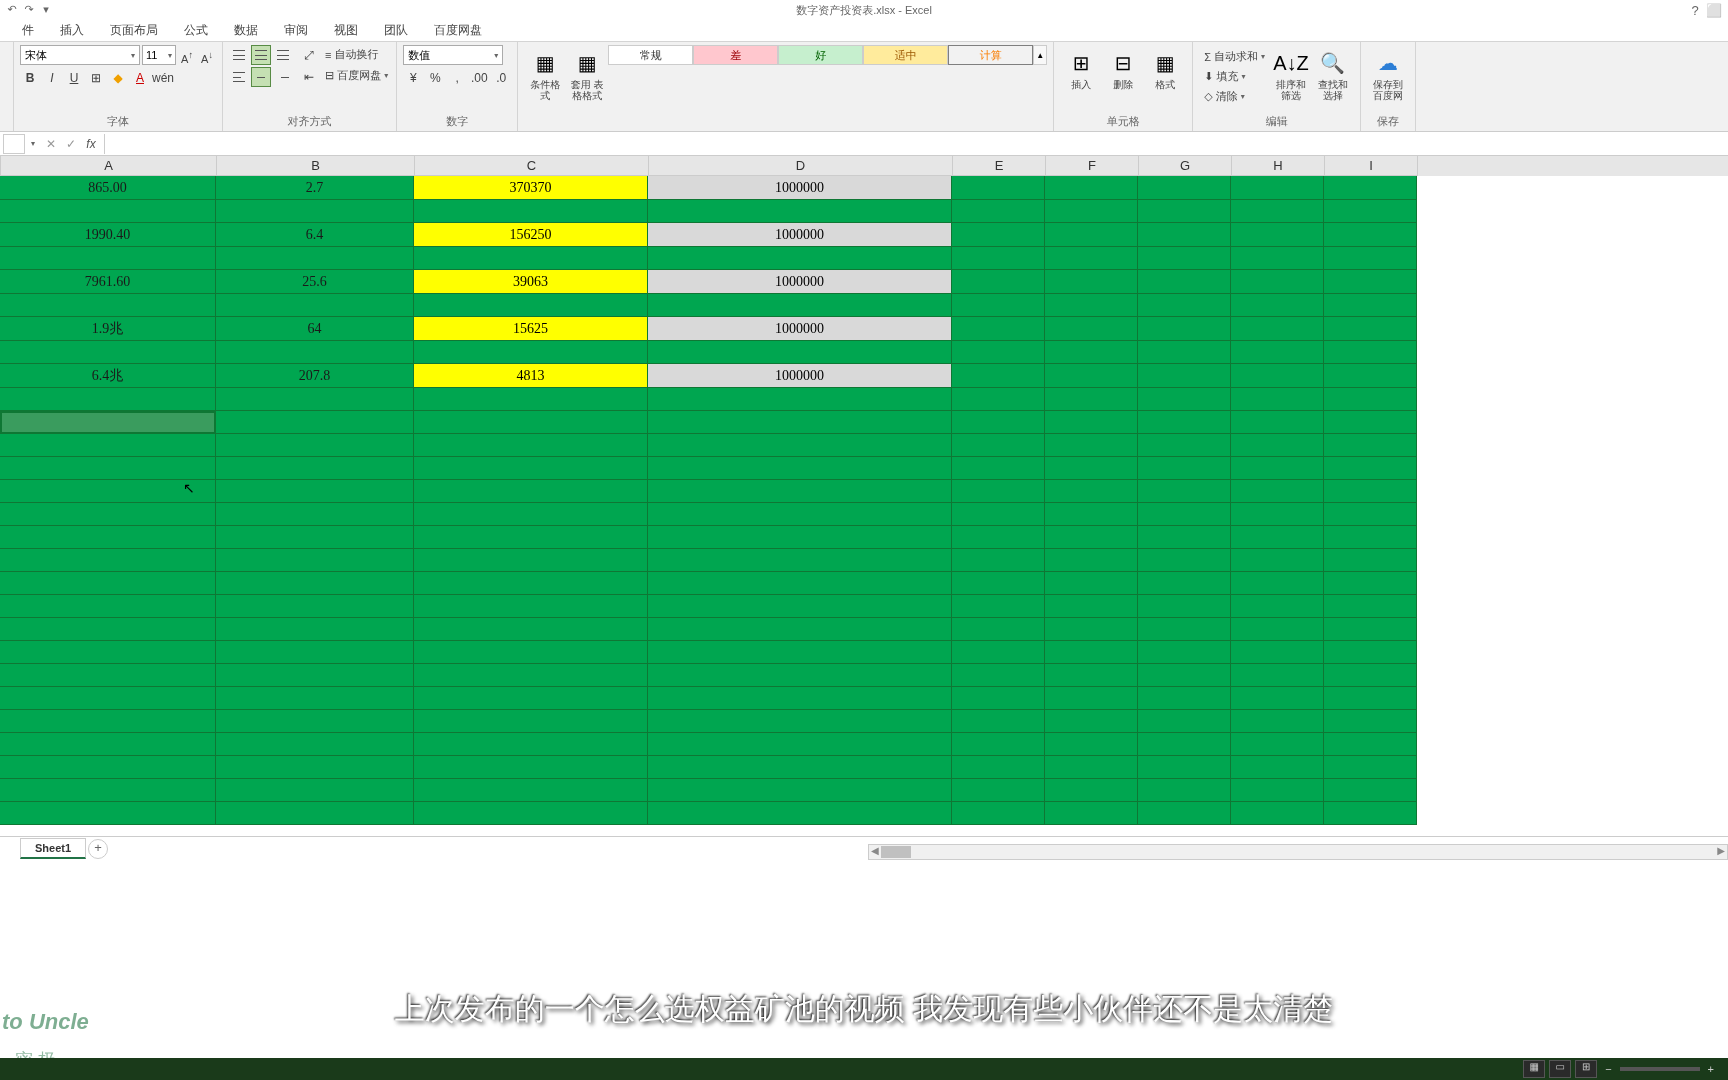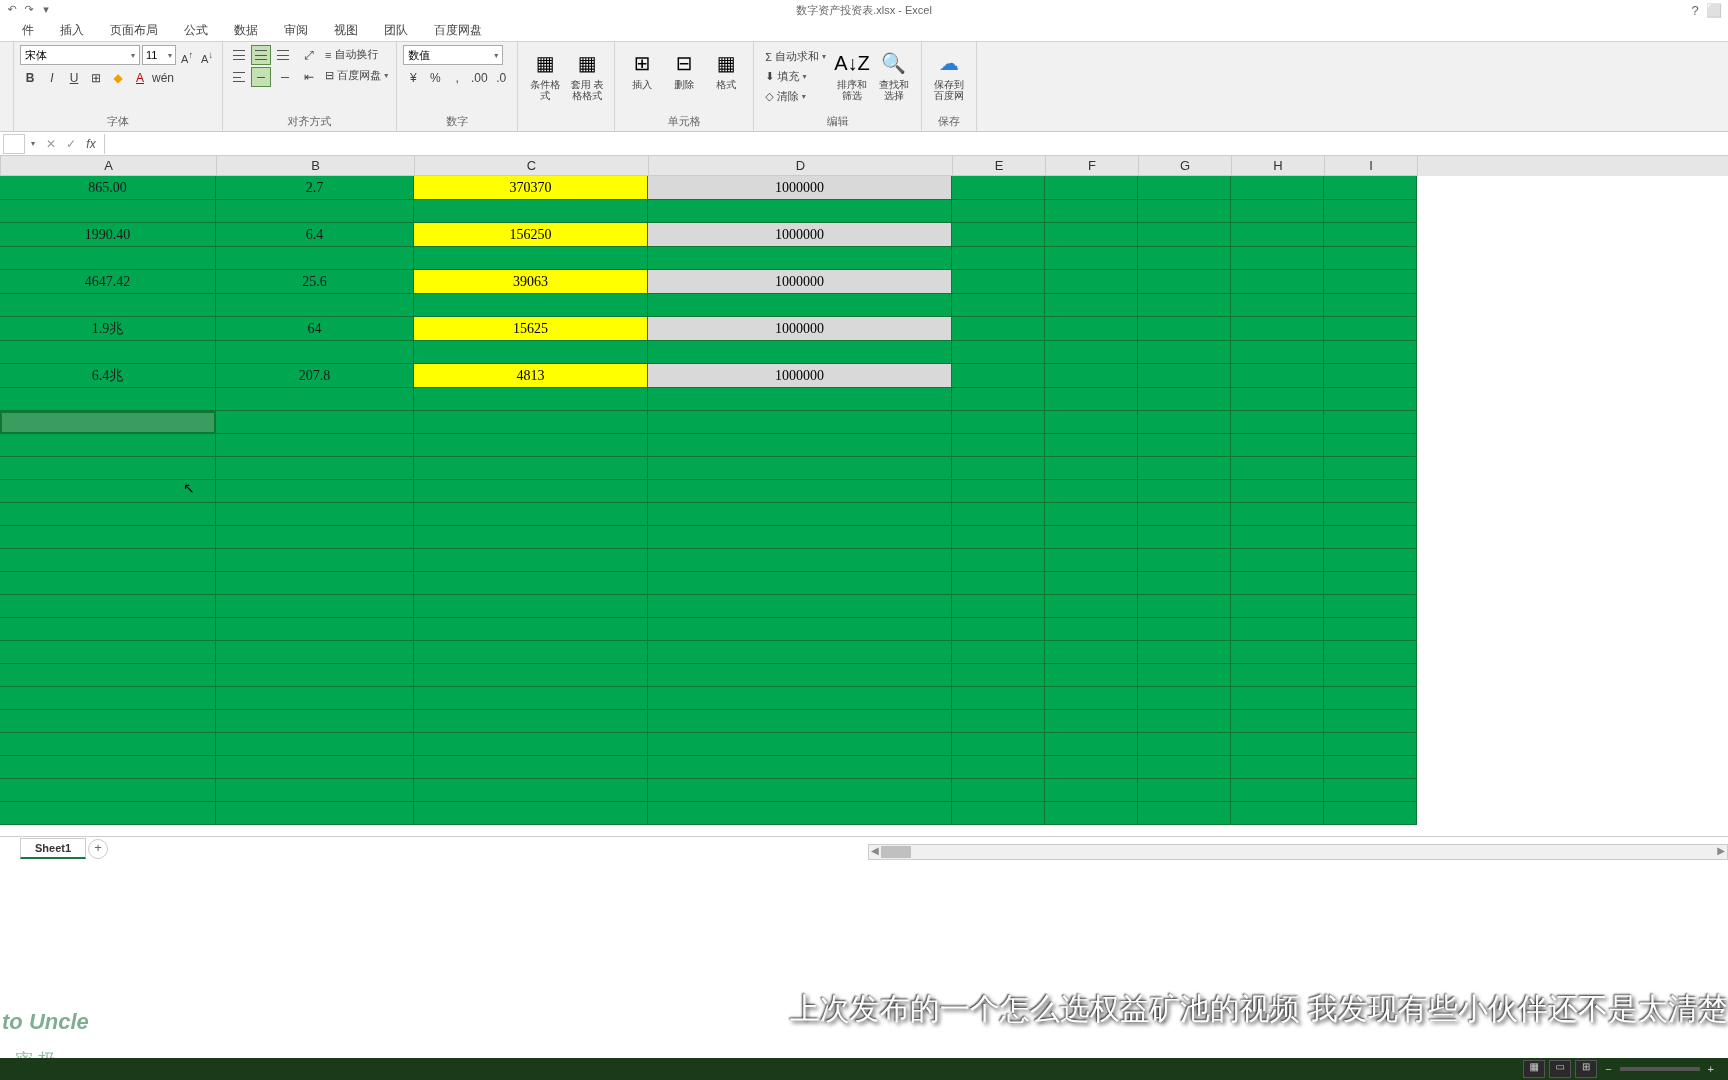--- a/index.html
+++ b/index.html
@@ -90,21 +90,21 @@
     .cell.gray { background: #d9d9d9; color: #000; }
     .cell.selected { background: #3a9c5e; border: 2px solid #0f7734; position: relative; z-index: 1; }
     
     .sheet-tabs { height: 24px; background: #fff; border-top: 1px solid #ccc; display: flex; align-items: center; padding-left: 20px; gap: 2px; position: relative; }
     .sheet-tab { padding: 3px 14px; font-size: 11px; color: #333; cursor: pointer; background: #fff; border: 1px solid #ccc; border-bottom: none; }
     .sheet-tab.active { font-weight: bold; border-bottom: 2px solid #217346; }
     .sheet-add { width: 20px; height: 20px; border: 1px solid #ccc; border-radius: 50%; text-align: center; font-size: 13px; cursor: pointer; color: #666; }
     .hscroll { position: absolute; right: 0; bottom: 0; width: 860px; height: 16px; background: #f0f0f0; border: 1px solid #ccc; }
     .hscroll-thumb { position: absolute; left: 12px; top: 1px; width: 30px; height: 12px; background: #c0c0c0; cursor: pointer; }
     
-    .subtitle-overlay { position: absolute; bottom: 50px; left: 0; right: 0; text-align: right; font-size: 30px; color: #fff; text-shadow: 2px 2px 4px rgba(0,0,0,0.8), -1px -1px 2px rgba(0,0,0,0.8); font-weight: 500; pointer-events: none; z-index: 100; }
+    .subtitle-overlay { position: absolute; bottom: 50px; left: 0; right: 0; text-align: center; font-size: 30px; color: #fff; text-shadow: 2px 2px 4px rgba(0,0,0,0.8), -1px -1px 2px rgba(0,0,0,0.8); font-weight: 500; pointer-events: none; z-index: 100; }
     
     .watermark { position: absolute; bottom: 45px; left: 2px; font-size: 22px; color: #2a7a4a; font-style: italic; font-weight: bold; opacity: 0.6; pointer-events: none; }
     .watermark2 { position: absolute; bottom: 8px; left: 15px; font-size: 18px; color: #2a7a4a; opacity: 0.5; pointer-events: none; }
     
     .status-bar { position: absolute; bottom: 0; left: 0; right: 0; height: 22px; background: #1a3a1a; display: flex; align-items: center; justify-content: flex-end; padding-right: 10px; gap: 4px; }
     .view-btn { width: 22px; height: 18px; border: 1px solid #555; font-size: 10px; color: #ccc; text-align: center; cursor: pointer; background: #2a2a2a; }
     .zoom-track { width: 80px; height: 4px; background: #555; position: relative; cursor: pointer; }
     
     .cursor-img { position: absolute; left: 183px; top: 480px; font-size: 14px; color: #000; pointer-events: none; z-index: 50; }
     
@@ -261,20 +261,30 @@
       <div class="big-btn">
         <div class="big-btn-icon">▦</div>
         <div class="big-btn-label">条件格式</div>
       </div>
       <div class="big-btn">
         <div class="big-btn-icon">▦</div>
         <div class="big-btn-label">套用
 表格格式</div>
       </div>
       <div class="styles-box">
+        <div class="style-row">
+          <div class="style-cell style-normal">常规</div>
+          <div class="style-cell style-bad">差</div>
+          <div class="style-cell style-good">好</div>
+          <div class="style-cell style-neutral">适中</div>
+          <div class="style-cell style-calc">计算</div>
+          <div class="style-arrow">
+              <div class="style-arrow-btn">▲</div>
+            </div>
+        </div>
       </div>
     </div>
   </div>
 
   <div class="ribbon-group">
     <div class="ribbon-group-content">
       <div class="big-btn">
         <div class="big-btn-icon">⊞</div>
         <div class="big-btn-label">插入</div>
       </div>
@@ -396,21 +406,21 @@
         <div class="cell" style="width: 198px;"></div>
         <div class="cell" style="width: 234px;"></div>
         <div class="cell" style="width: 304px;"></div>
         <div class="cell" style="width: 93px;"></div>
         <div class="cell" style="width: 93px;"></div>
         <div class="cell" style="width: 93px;"></div>
         <div class="cell" style="width: 93px;"></div>
         <div class="cell" style="width: 93px;"></div>
       </div>
       <div class="grid-row data-row">
-        <div class="cell" style="width: 216px;">4647.42</div>
+        <div class="cell" style="width: 216px;">7961.60</div>
         <div class="cell" style="width: 198px;">25.6</div>
         <div class="cell yellow" style="width: 234px;">39063</div>
         <div class="cell gray" style="width: 304px;">1000000</div>
         <div class="cell" style="width: 93px;"></div>
         <div class="cell" style="width: 93px;"></div>
         <div class="cell" style="width: 93px;"></div>
         <div class="cell" style="width: 93px;"></div>
         <div class="cell" style="width: 93px;"></div>
       </div>
       <div class="grid-row">

